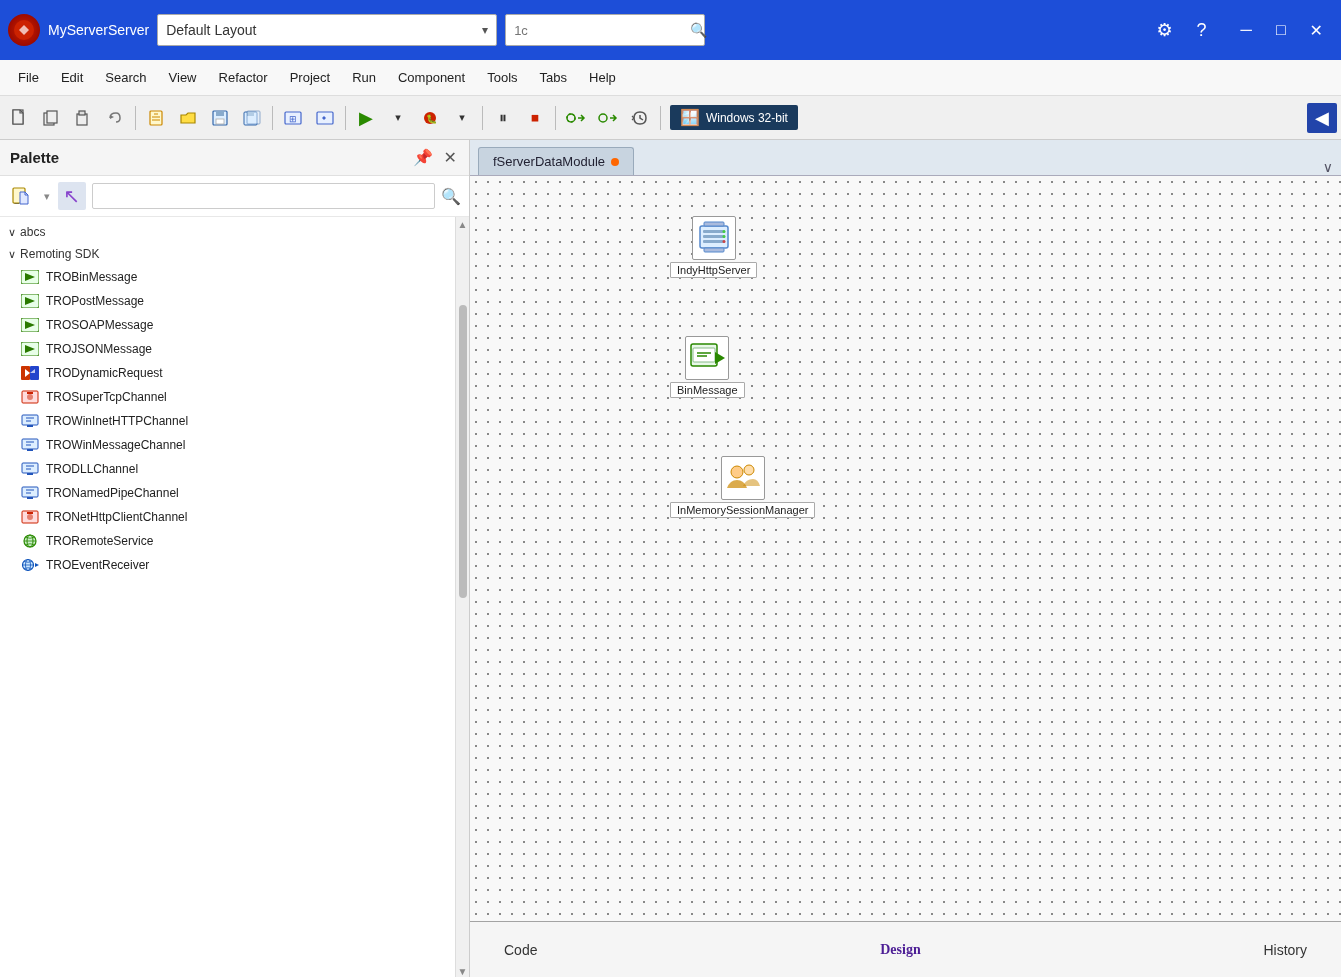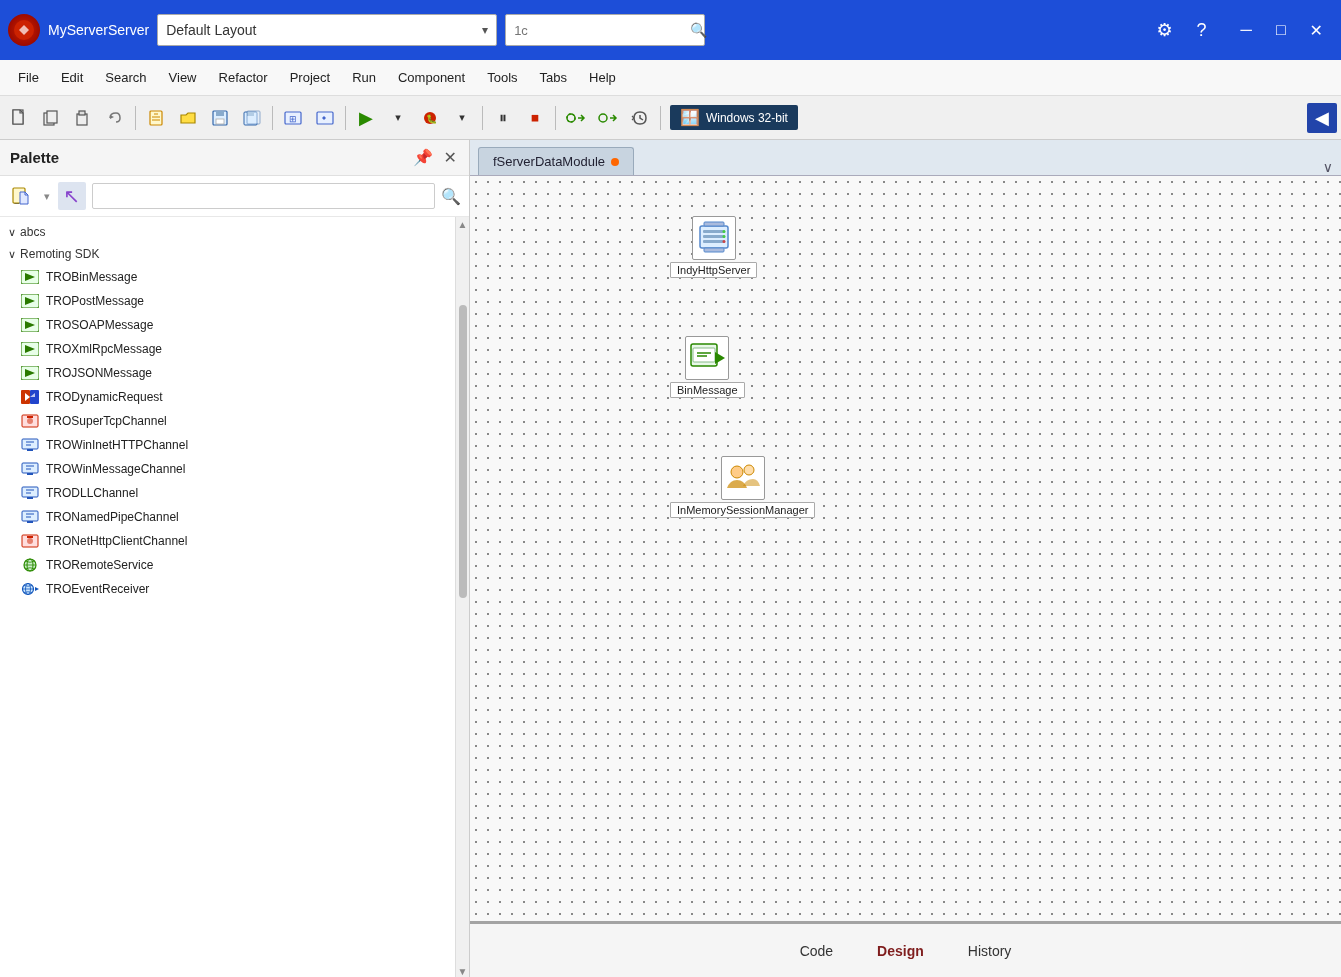--- a/index.html
+++ b/index.html
@@ -232,36 +232,36 @@
     .canvas-component-label {
       font-size: 11px; color: #222; background: white;
       border: 1px solid #aaa; padding: 1px 6px; border-radius: 1px;
       white-space: nowrap;
     }
 
     
     .bottom-bar {
       height: 56px;
       background: #f5f5f5;
-      border-top: 3px solid #a3a3a3;
+      border-top: 1px solid #a3a3a3;
       display: flex;
       align-items: center;
-      justify-content: center;
+      justify-content: space-between;
       padding: 0 16px;
       gap: 8px;
     }
     .bottom-tab {
       padding: 8px 18px;
       font-size: 14px;
       cursor: pointer;
       color: #333;
       border-radius: 2px;
     }
     .bottom-tab.active {
-      color: #7f1d1d; font-weight: 600;
+      color: #4c1d95; font-weight: 600; font-family: Liberation Serif, serif;
     }
   </style>
 </head>
 <body>
 
 <div class="title-bar">
   <div class="title-bar-logo">
     <svg width="22" height="22" viewBox="0 0 22 22">
       <circle cx="11" cy="11" r="10" fill="#cc2200"></circle>
       <path d="M6 11 L11 6 L16 11 L11 16 Z" fill="white" opacity="0.7"></path>
@@ -487,29 +487,20 @@
           </span>
           <span>TROSOAPMessage</span>
         </div>
         <div class="palette-item">
           <span class="palette-item-icon icon-green-arrow">
             <svg width="18" height="14" viewBox="0 0 18 14">
                 <rect x="0" y="0" width="18" height="14" fill="#e8ffe8" stroke="#2a7a00" stroke-width="1" rx="2"></rect>
                 <polygon points="4,3 14,7 4,11" fill="#2a7a00"></polygon>
               </svg>
           </span>
-          <span>TROXmlRpcMessage</span>
-        </div>
-        <div class="palette-item">
-          <span class="palette-item-icon icon-green-arrow">
-            <svg width="18" height="14" viewBox="0 0 18 14">
-                <rect x="0" y="0" width="18" height="14" fill="#e8ffe8" stroke="#2a7a00" stroke-width="1" rx="2"></rect>
-                <polygon points="4,3 14,7 4,11" fill="#2a7a00"></polygon>
-              </svg>
-          </span>
           <span>TROJSONMessage</span>
         </div>
 
         <div class="palette-item">
           <span class="palette-item-icon">
             <svg width="18" height="14" viewBox="0 0 18 14">
                 <rect x="0" y="0" width="9" height="14" fill="#cc3300" rx="1"></rect>
                 <rect x="9" y="0" width="9" height="14" fill="#2244cc" rx="1"></rect>
                 <polygon points="4,3 9,7 4,11" fill="white"></polygon>
                 <polygon points="14,3 14,7 9,7" fill="white" opacity="0.7"></polygon>

